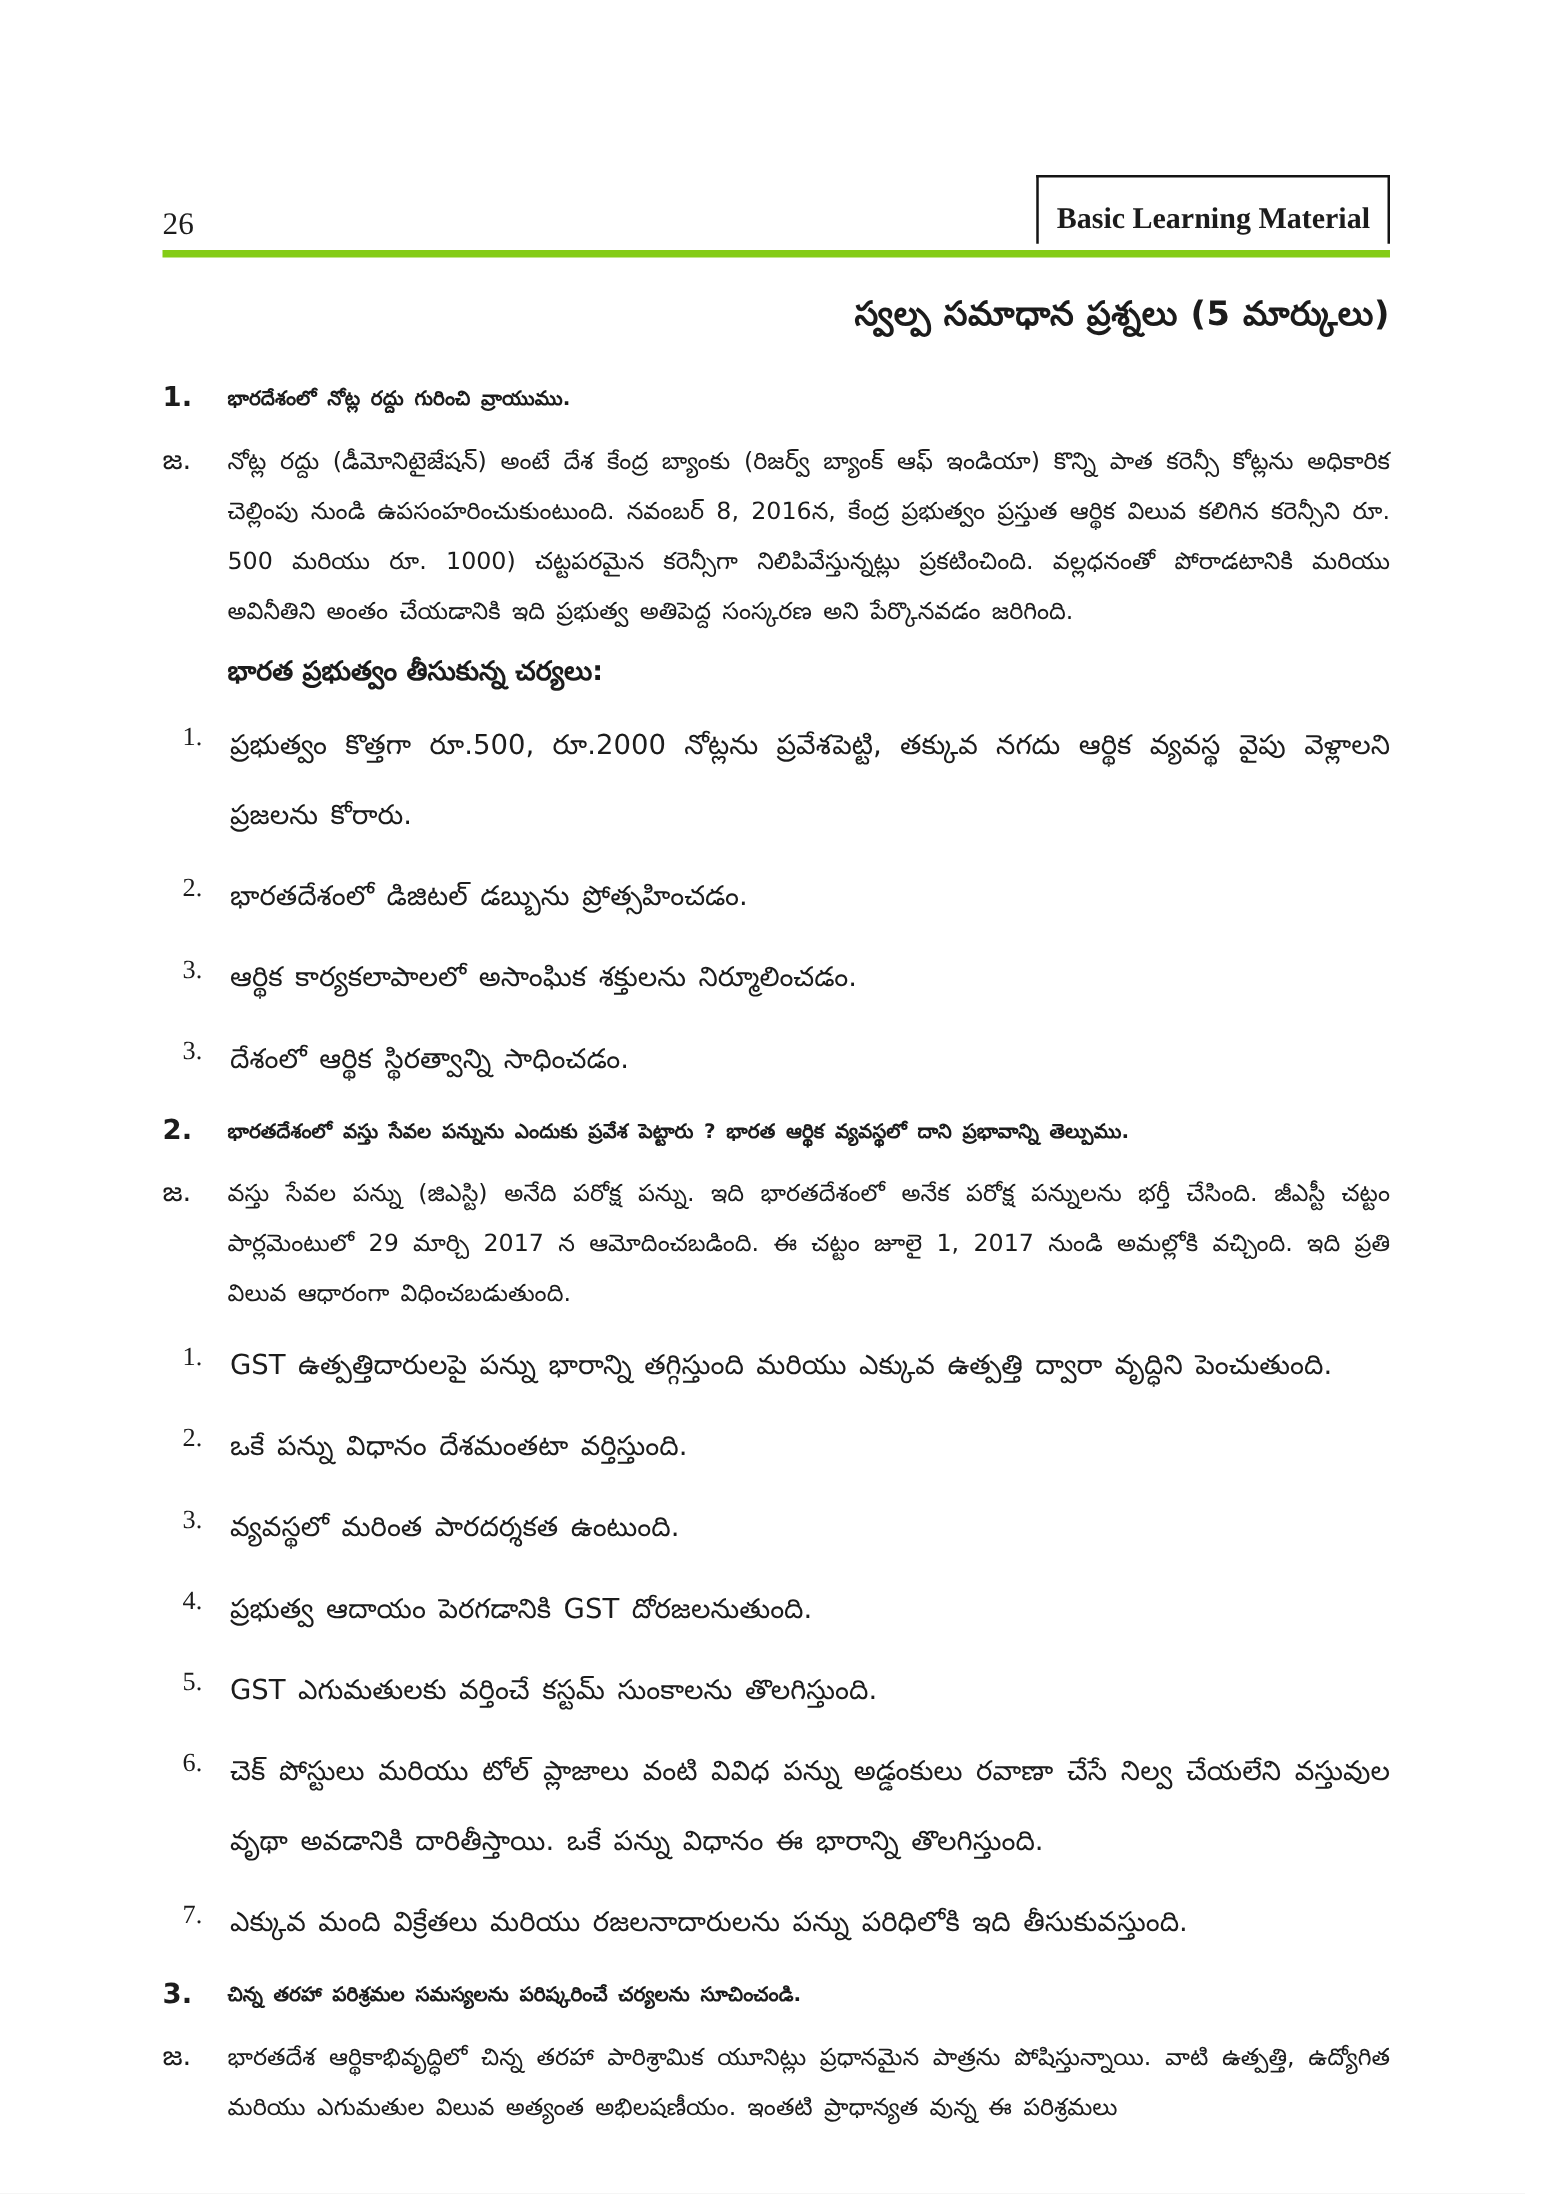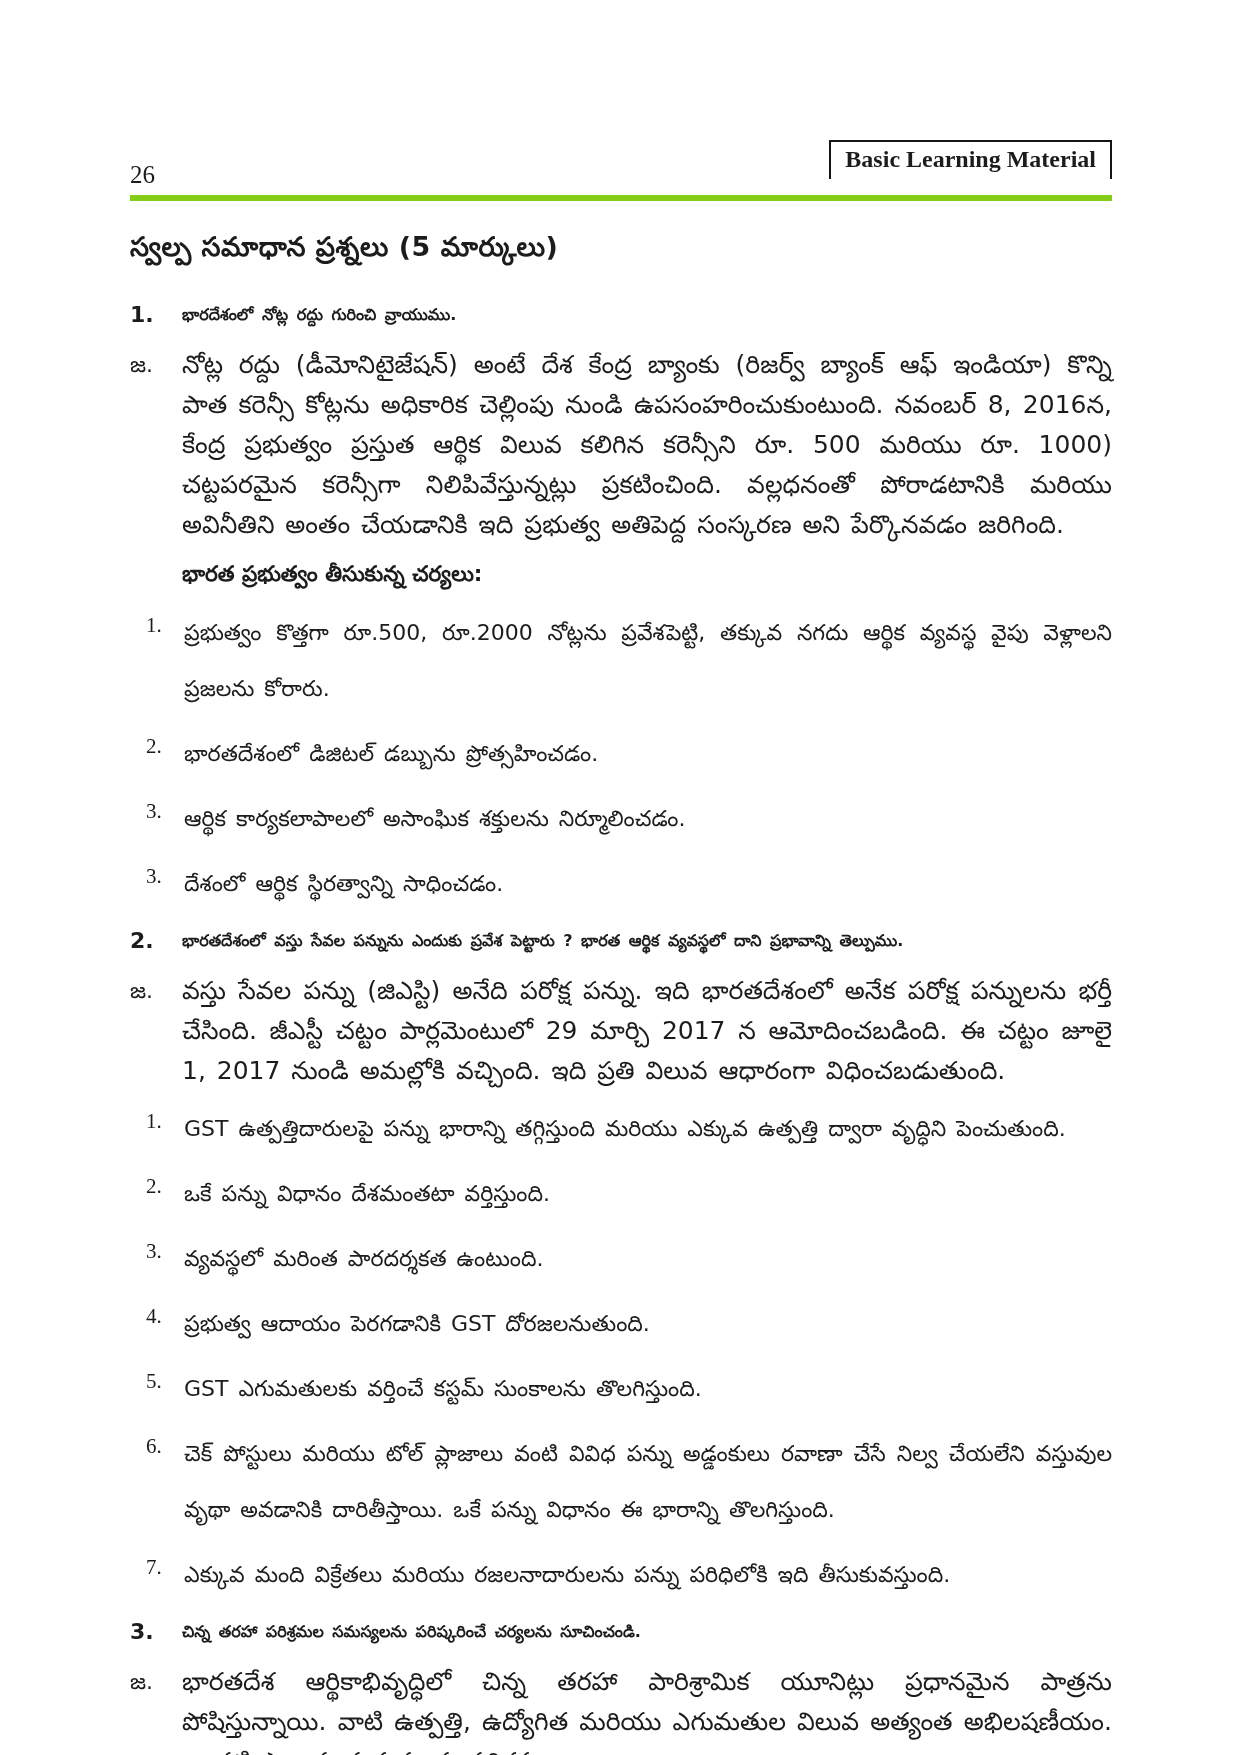--- a/index.html
+++ b/index.html
@@ -27,47 +27,47 @@
     font-family: "Liberation Serif", serif;
     font-size: 25px;
     padding-bottom: 6px;
   }
   .badge {
     font-family: "Liberation Serif", serif;
     font-weight: bold;
     font-size: 24px;
     border: 2px solid #141414;
     border-bottom: none;
-    padding: 4px 14px 6px 14px;
-    margin-bottom: 16px;
+    padding: 20px 14px 6px 14px;
+    margin-bottom: 5px;
   }
   
   .doc-title {
-    text-align: left;
+    text-align: right;
     font-weight: bold;
     font-size: 27px;
     margin: 30px 0 26px 0;
     letter-spacing: 0.5px;
   }
   
   .qa-row {
     display: grid;
     grid-template-columns: 52px 1fr;
     margin-bottom: 10px;
   }
   .qa-row .marker {
     font-size: 22px;
     line-height: 40px;
   }
   .qa-row.question .marker,
   .qa-row.question .content {
     font-weight: bold;
   }
   .qa-row .content {
-    font-size: 25px;
+    font-size: 19px;
     line-height: 40px;
     text-align: justify;
     word-spacing: 3px;
   }
   .qa-row.question .content { font-size: 16px; }
   .subheading {
     margin: 4px 0 12px 52px;
     font-weight: bold;
     font-size: 21.5px;
     line-height: 38px;

